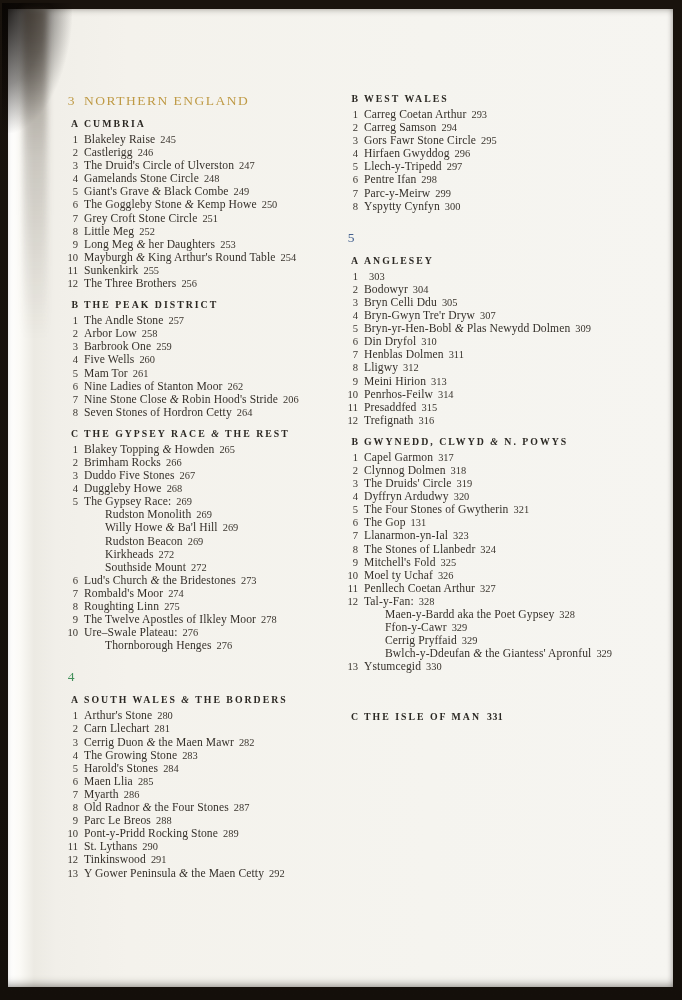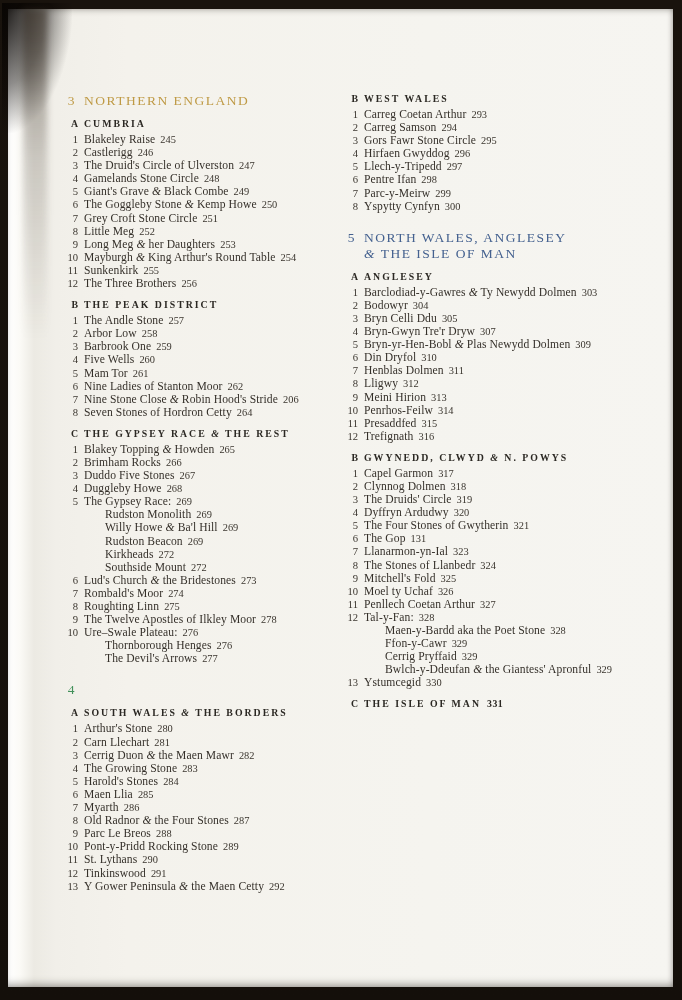--- a/index.html
+++ b/index.html
@@ -35,21 +35,21 @@
   .chapter .ch-num { width:14px; margin-right:6px; text-align:center; flex:none; letter-spacing:0; }
   .chapter .ch-title { white-space:pre-line; }
 
   .section {
     display:flex; align-items:baseline;
     margin:9px 0 4px 0;
     font-size:9.8px; font-weight:bold; letter-spacing:2px; line-height:11px;
     color:#2b2823;
   }
   .section .sec-letter { width:14px; margin-right:6px; text-align:right; flex:none; letter-spacing:0; }
-  .section .sec-page { margin-left:6px; letter-spacing:.5px; }
+  .section .sec-page { margin-left:6px; letter-spacing:.5px;margin-top:29px; }
 
   .block:first-child { margin-top:0; }
 
   .entry { display:flex; align-items:baseline; font-size:11.6px; line-height:13.1px; }
   .entry .e-num { width:14px; margin-right:6px; text-align:right; flex:none; font-size:10.6px; color:#3a352e; }
   .entry .e-title { letter-spacing:.1px; }
   .e-page { margin-left:5px; font-size:10.4px; color:#3a352e; }
   .entry.sub { padding-left:41px; }
   .amp { font-style:italic; }
 </style>
@@ -249,24 +249,20 @@
           </div>
           <div class="entry">
             <span class="e-num">10</span>
             <span class="e-title">Ure–Swale Plateau:</span>
             <span class="e-page">276</span>
           </div>
           <div class="entry sub">
             <span class="e-title">Thornborough Henges</span>
             <span class="e-page">276</span>
           </div>
-          <div class="entry sub">
-            <span class="e-title">The Devil's Arrows</span>
-            <span class="e-page">277</span>
-          </div>
         </div>
         <div class="chapter block" style="color: rgb(66, 144, 90);">
           <span class="ch-num">4</span>
         </div>
         <div class="section block">
           <span class="sec-letter">A</span>
           <span class="sec-title">SOUTH WALES <span class="amp">&amp;</span> THE BORDERS</span>
         </div>
         <div class="entries block">
           <div class="entry">
@@ -378,31 +374,28 @@
             <span class="e-page">299</span>
           </div>
           <div class="entry">
             <span class="e-num">8</span>
             <span class="e-title">Yspytty Cynfyn</span>
             <span class="e-page">300</span>
           </div>
         </div>
         <div class="chapter block" style="color: rgb(68, 97, 143);">
           <span class="ch-num">5</span>
-          <span class="ch-title">NORTH WALES, ANGLESEY
-<span class="amp">&amp;</span> THE ISLE OF MAN</span>
         </div>
         <div class="section block">
           <span class="sec-letter">A</span>
           <span class="sec-title">ANGLESEY</span>
         </div>
         <div class="entries block">
           <div class="entry">
             <span class="e-num">1</span>
-            <span class="e-title">Barclodiad-y-Gawres <span class="amp">&amp;</span> Ty Newydd Dolmen</span>
             <span class="e-page">303</span>
           </div>
           <div class="entry">
             <span class="e-num">2</span>
             <span class="e-title">Bodowyr</span>
             <span class="e-page">304</span>
           </div>
           <div class="entry">
             <span class="e-num">3</span>
             <span class="e-title">Bryn Celli Ddu</span>
@@ -513,21 +506,21 @@
             <span class="e-num">11</span>
             <span class="e-title">Penllech Coetan Arthur</span>
             <span class="e-page">327</span>
           </div>
           <div class="entry">
             <span class="e-num">12</span>
             <span class="e-title">Tal-y-Fan:</span>
             <span class="e-page">328</span>
           </div>
           <div class="entry sub">
-            <span class="e-title">Maen-y-Bardd aka the Poet Stone</span>
+            <span class="e-title">Maen-y-Bardd aka the Poet Gypsey</span>
             <span class="e-page">328</span>
           </div>
           <div class="entry sub">
             <span class="e-title">Ffon-y-Cawr</span>
             <span class="e-page">329</span>
           </div>
           <div class="entry sub">
             <span class="e-title">Cerrig Pryffaid</span>
             <span class="e-page">329</span>
           </div>

